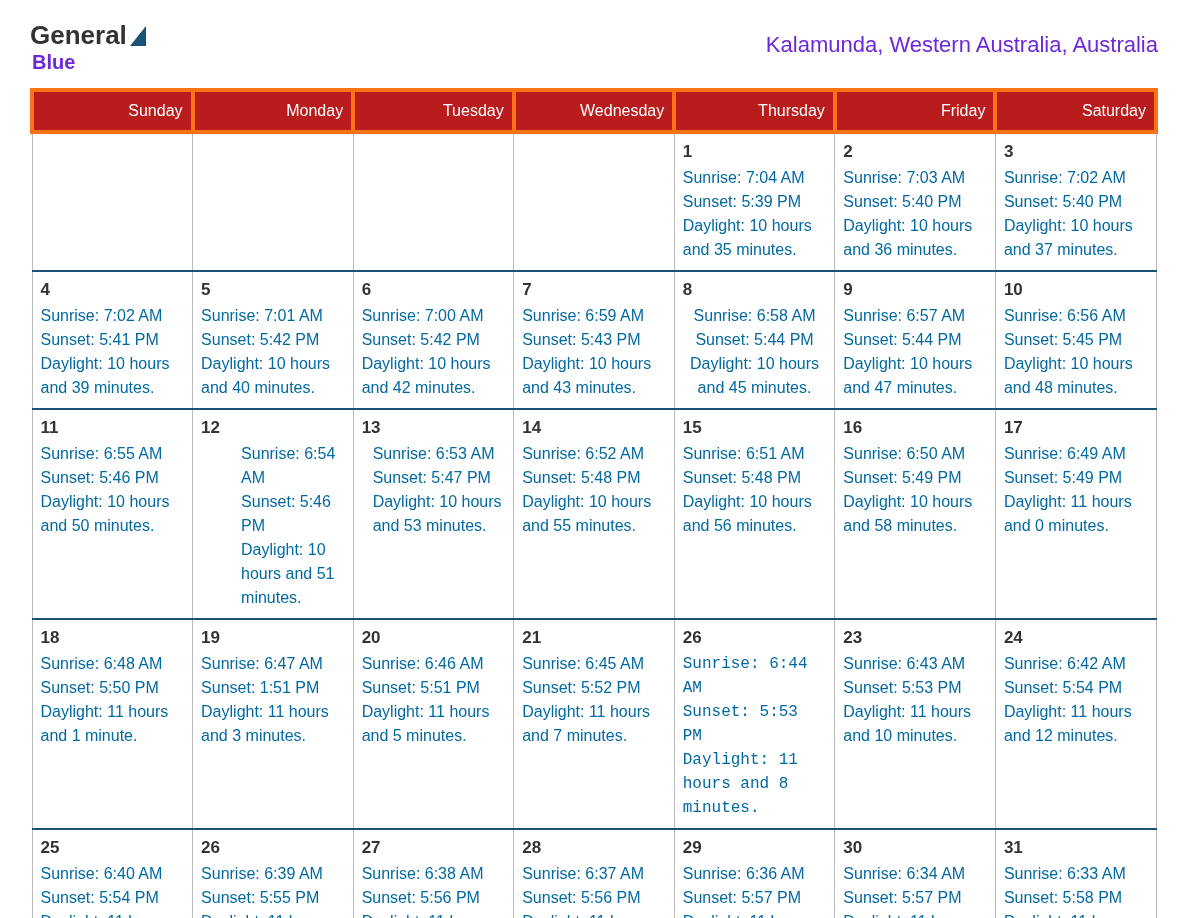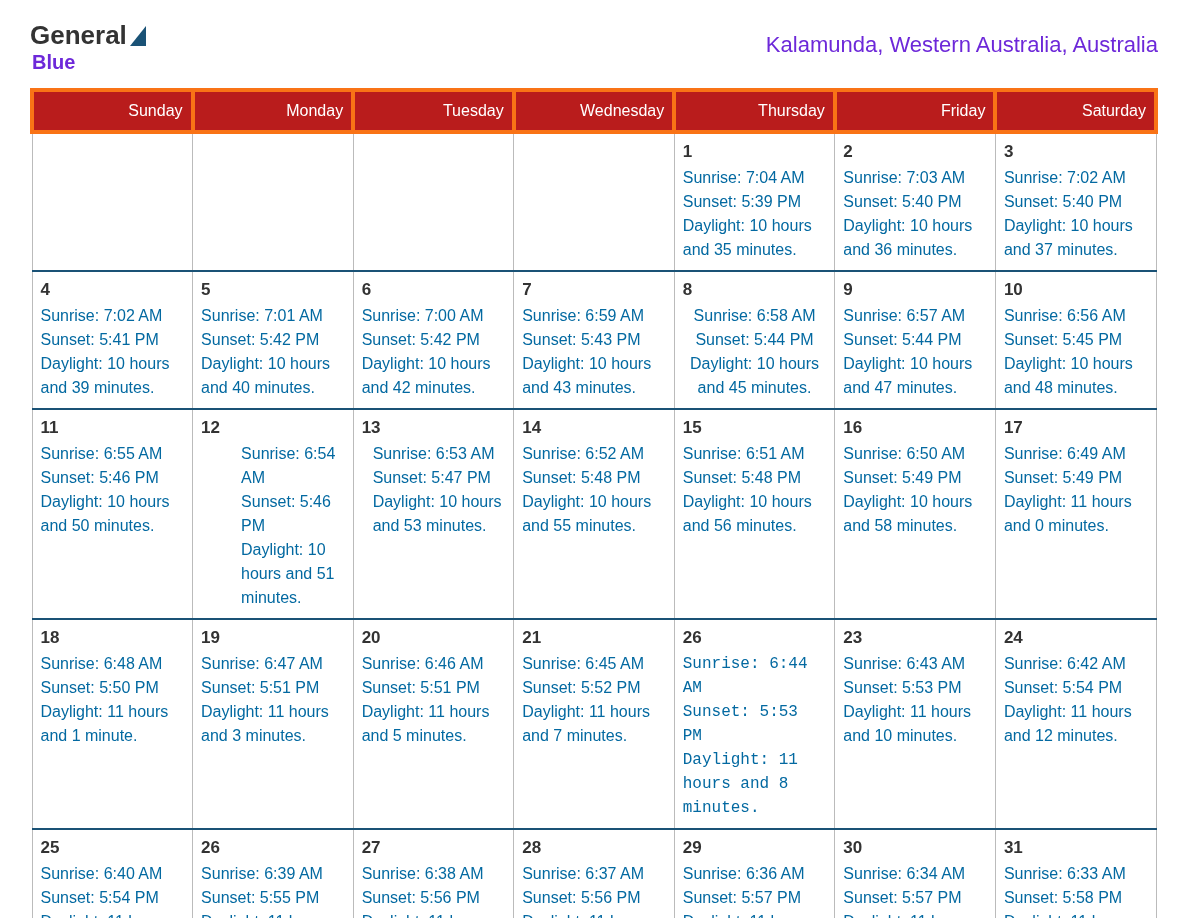--- a/index.html
+++ b/index.html
@@ -249,21 +249,21 @@
       <tr>
         <td>
           <span class="day-number">18</span>
           <div class="day-info" style="white-space: pre-line;">Sunrise: 6:48 AM
 Sunset: 5:50 PM
 Daylight: 11 hours and 1 minute.</div>
         </td>
         <td>
           <span class="day-number">19</span>
           <div class="day-info" style="white-space: pre-line;">Sunrise: 6:47 AM
-Sunset: 5:51 PM
+Sunset: 1:51 PM
 Daylight: 11 hours and 3 minutes.</div>
         </td>
         <td>
           <span class="day-number">20</span>
           <div class="day-info" style="white-space: pre-line;">Sunrise: 6:46 AM
 Sunset: 5:51 PM
 Daylight: 11 hours and 5 minutes.</div>
         </td>
         <td>
           <span class="day-number">21</span>

